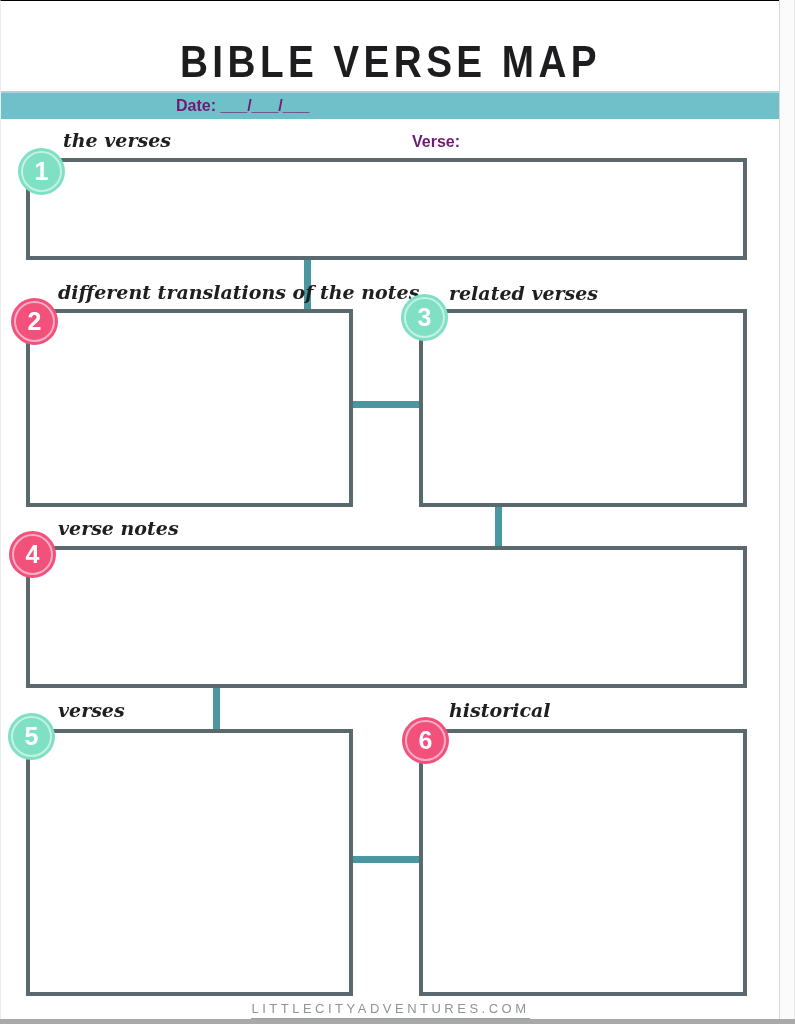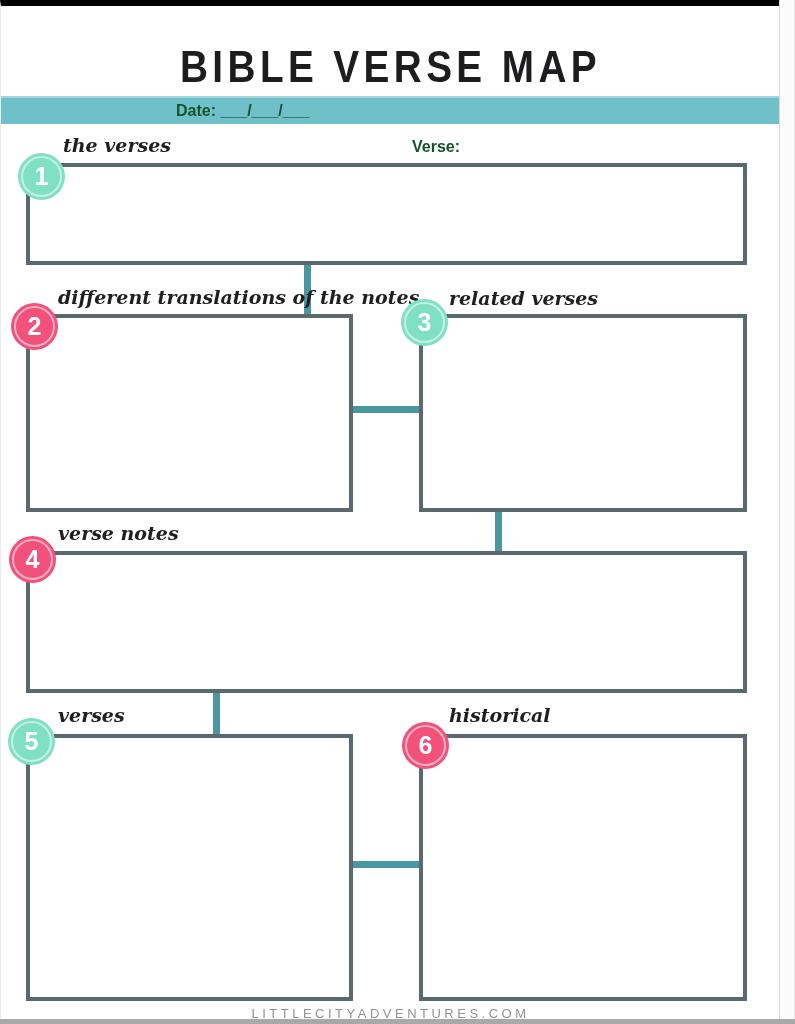--- a/index.html
+++ b/index.html
@@ -8,21 +8,21 @@
     font-family: "Liberation Sans", sans-serif;
     background: #ffffff;
     position: relative;
     overflow: hidden;
   }
   .page {
     position: absolute;
     left: 0; top: 0;
     width: 779px; height: 1024px;
     background: #ffffff;
-    border-top: 6px solid #000000;
+    border-top: 1px solid #000000;
     border-left: 1px solid #ececec;
   }
   
   .page-title {
     position: absolute;
     left: 0; top: 36px;
     width: 779px;
     text-align: center;
     font-size: 44px;
     font-weight: 800;
@@ -32,21 +32,21 @@
     transform-origin: 50% 50%;
     white-space: nowrap;
   }
   .header-bar {
     position: absolute;
     left: 0; top: 90px;
     width: 779px; height: 28px;
     background: #6fc0c9;
     border-top: 2px solid #a3d6dc;
   }
-  .header-bar .field { position: absolute; top: 4px; color: #14532d; font-size: 16px; font-weight: 600; white-space: nowrap; }
+  .header-bar .field { position: absolute; top: 4px; color: #701a75; font-size: 16px; font-weight: 600; white-space: nowrap; }
   .field-date { left: 175px; }
   .field-verse { left: 411px; margin-top: 36px; }
   .blank-line {
     display: inline-block;
     width: 162px; height: 13px;
     border-bottom: 2px solid #ffffff;
     margin-left: 7px;
   }
   
   .wbox {

